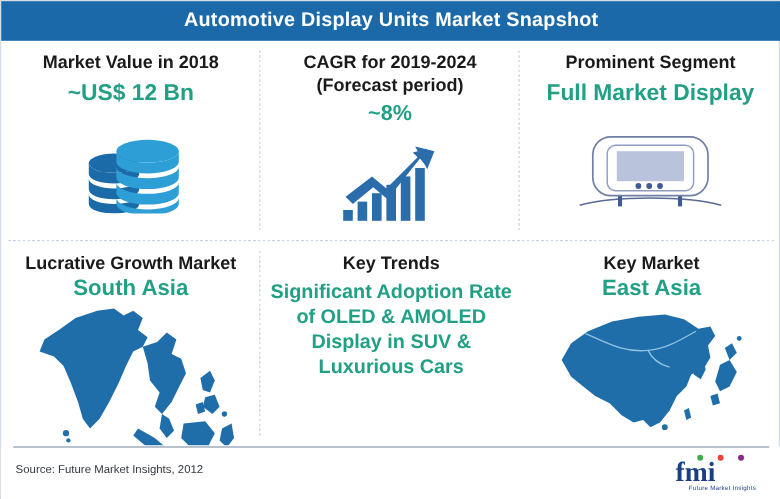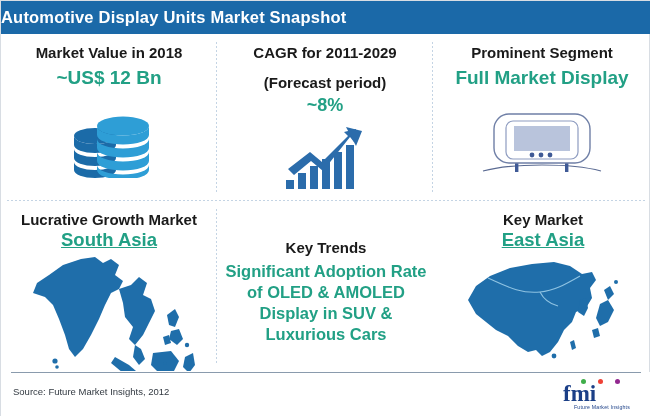--- a/index.html
+++ b/index.html
@@ -14,21 +14,21 @@
     width: 650px; height: 416px;
     background: #ffffff;
     border: 1px solid #d8dde3;
   }
 
   
   .header {
     position: absolute; left: 0; top: 0;
     width: 650px; height: 33px;
     background: #1b69a8;
-    display: flex; align-items: center; justify-content: flex-start;
+    display: flex; align-items: center; justify-content: center;
   }
   .header-title {
     color: #ffffff;
     font-size: 16.5px;
     font-weight: bold;
     letter-spacing: .2px;
     white-space: nowrap;
   }
 
   
@@ -45,21 +45,21 @@
 
   .cell {
     position: relative;
     height: 100%;
     display: flex;
     flex-direction: column;
     align-items: center;
   }
   .cell-a { width: 216px; }
   .cell-b { width: 216px; }
-  .cell-c { width: 218px; justify-content: center; }
+  .cell-c { width: 218px; }
 
   
   .vdiv {
     position: absolute; top: 8px; bottom: 8px; right: 0;
     width: 1px;
     background: repeating-linear-gradient(
       to bottom, #c4d4e4 0 2px, rgba(255,255,255,0) 2px 4px);
   }
   .hdiv {
     position: absolute; left: 6px; right: 6px; top: 166px;
@@ -78,21 +78,21 @@
   }
   .cell-value {
     font-size: 19px;
     font-weight: bold;
     color: #22a085;
     text-align: center;
     line-height: 22px;
     margin-top: 7px;
   }
   .cell-value.small { font-size: 18px; }
-  .cell-value.region { font-size: 18.5px; margin-top: 2px; text-decoration: underline; }
+  .cell-value.region { font-size: 18.5px; margin-top: 2px; }
   .cell-value.trend {
     font-size: 16.5px;
     line-height: 21px;
     margin-top: 6px;
     padding: 0 8px;
   }
   .icon-wrap {
     flex: 1;
     display: flex;
     align-items: center;
@@ -172,22 +172,22 @@
               <path d="M36 27 v9 a26 9.5 0 0 0 52 0 v-9 a26 9.5 0 0 1 -52 0 z"></path>
               <path d="M36 40 v9 a26 9.5 0 0 0 52 0 v-9 a26 9.5 0 0 1 -52 0 z"></path>
               <path d="M36 53 v5 a26 9.5 0 0 0 52 0 v-5 a26 9.5 0 0 1 -52 0 z"></path>
             </g>
           </svg>
         </div>
         <div class="vdiv"></div>
       </div>
 
       <div class="cell cell-b">
-        <div class="cell-title">CAGR for 2011-2029</div>
-        <div class="cell-title" style="margin-top:15px;">(Forecast period)</div>
+        <div class="cell-title">CAGR for 2019-2024</div>
+        <div class="cell-title" style="margin-top:4px;">(Forecast period)</div>
         <div class="cell-value small" style="margin-top:4px;">~8%</div>
         <div class="icon-wrap">
           <svg width="82" height="66" viewBox="0 0 82 66">
             <g fill="#2b6cab">
               <rect x="14" y="48" width="8" height="16"></rect>
               <rect x="26" y="41" width="8" height="23"></rect>
               <rect x="38" y="34" width="8" height="30"></rect>
               <rect x="50" y="27" width="8" height="37"></rect>
               <rect x="62" y="20" width="8" height="44"></rect>
               <rect x="2" y="55" width="8" height="9"></rect>

